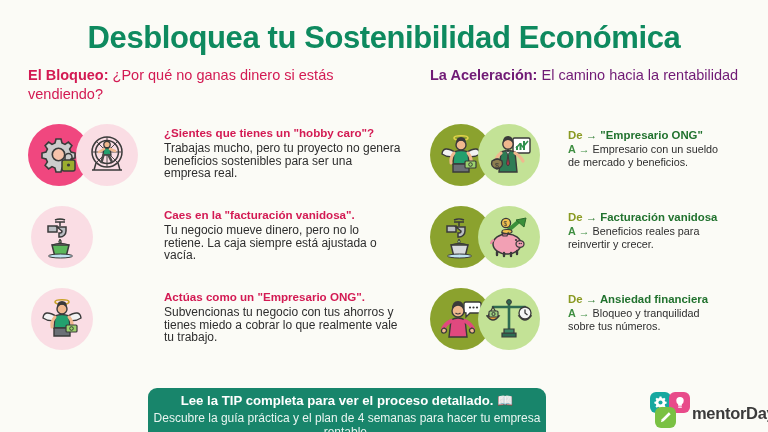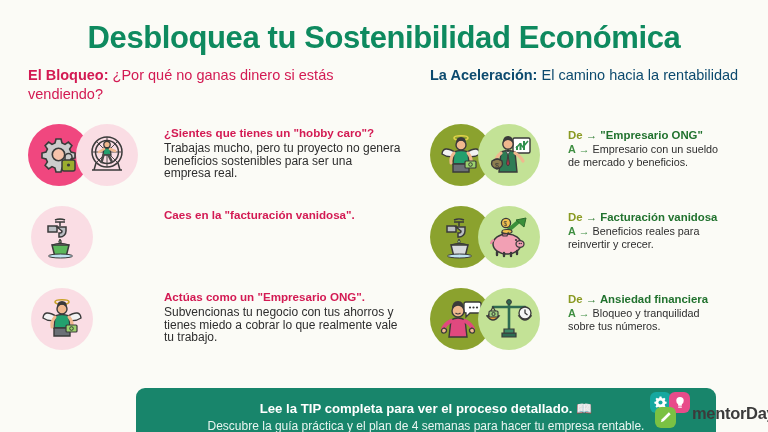--- a/index.html
+++ b/index.html
@@ -32,21 +32,21 @@
   .col-left  { left: 28px;  width: 372px; }
   .col-right { left: 430px; width: 336px; }
 
   .col-head {
     font-size: 14.5px;
     line-height: 19px;
     font-weight: normal;
   }
   .col-head .lead { font-weight: bold; }
   .col-left  .col-head { color: #d31a53; }
-  .col-right .col-head { color: #0c4a6e; }
+  .col-right .col-head { color: #701a75; }
 
   
   .items { position: absolute; top: 124px; }
   .items-left  { left: 28px;  width: 372px; }
   .items-right { left: 430px; width: 338px; }
 
   .item { position: relative; height: 78px; }
   .item + .item { margin-top: 4px; }
 
   .icons {
@@ -99,26 +99,26 @@
   .rt-from .arrow { color: #2f7d32; }
   .rt-from .v { color: #21722e; }
   .rt-to { font-size: 10.8px; line-height: 13px; color: #2e2e2e; }
   .rt-to .k { color: #3e8e41; font-weight: bold; }
   .rt-to .arrow { color: #3e8e41; }
   .rt-to-second { font-size: 10.8px; line-height: 13px; color: #2e2e2e; }
 
   
   .banner {
     position: absolute;
-    left: 136px; top: 388px;
-    width: 580px; height: 44px;
+    left: 148px; top: 388px;
+    width: 398px; height: 44px;
     background: #18856b;
     border-radius: 9px 9px 0 0;
     text-align: center;
-    padding-top: 13px;
+    padding-top: 5px;
     color: #ffffff;
     overflow: hidden;
   }
   .banner-title {
     font-size: 13.2px;
     font-weight: bold;
     line-height: 16px;
   }
   .banner-sub {
     font-size: 12px;
@@ -241,20 +241,21 @@
             <g>
               <path d="M12 30 h17 l-2.5 10 h-12z" fill="#5cb85c" stroke="#3a3a3a" stroke-width="1.5"></path>
               <path d="M12 30 q8.5-3 17 0" fill="none" stroke="#3a3a3a" stroke-width="1.3"></path>
               <ellipse cx="20.5" cy="41" rx="12" ry="2" fill="#bfe3f0" stroke="#3a3a3a" stroke-width="1"></ellipse>
             </g>
           </svg>
         </div>
       </div>
       <div class="txt-left">
         <div class="item-title">Caes en la "facturación vanidosa".</div>
+        <div class="item-body">Tu negocio mueve dinero, pero no lo retiene. La caja siempre está ajustada o vacía.</div>
       </div>
     </div>
 
     <div class="item">
       <div class="icons">
         <div class="circle solo pink-soft">
           <svg width="46" height="46" viewBox="0 0 46 46">
             <ellipse cx="23" cy="6" rx="7" ry="2.2" fill="none" stroke="#c9a227" stroke-width="1.6"></ellipse>
             <path d="M17 20 q-12-7-13 2 q6 4 13 2z" fill="#f2f2f2" stroke="#3a3a3a" stroke-width="1.4"></path>
             <path d="M29 20 q12-7 13 2 q-6 4-13 2z" fill="#f2f2f2" stroke="#3a3a3a" stroke-width="1.4"></path>

